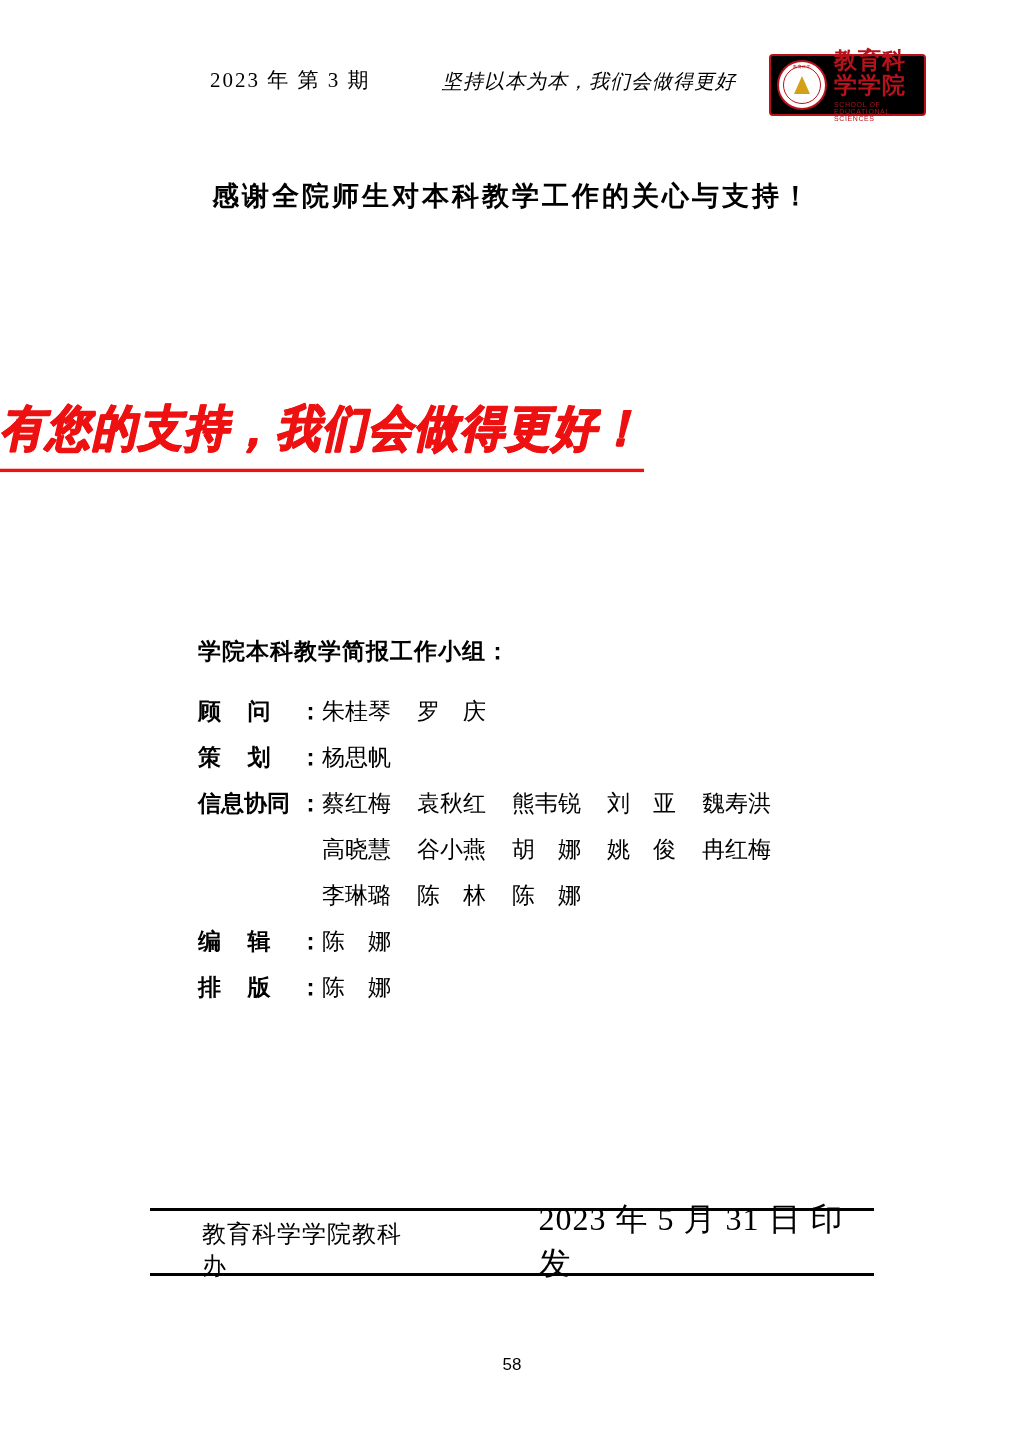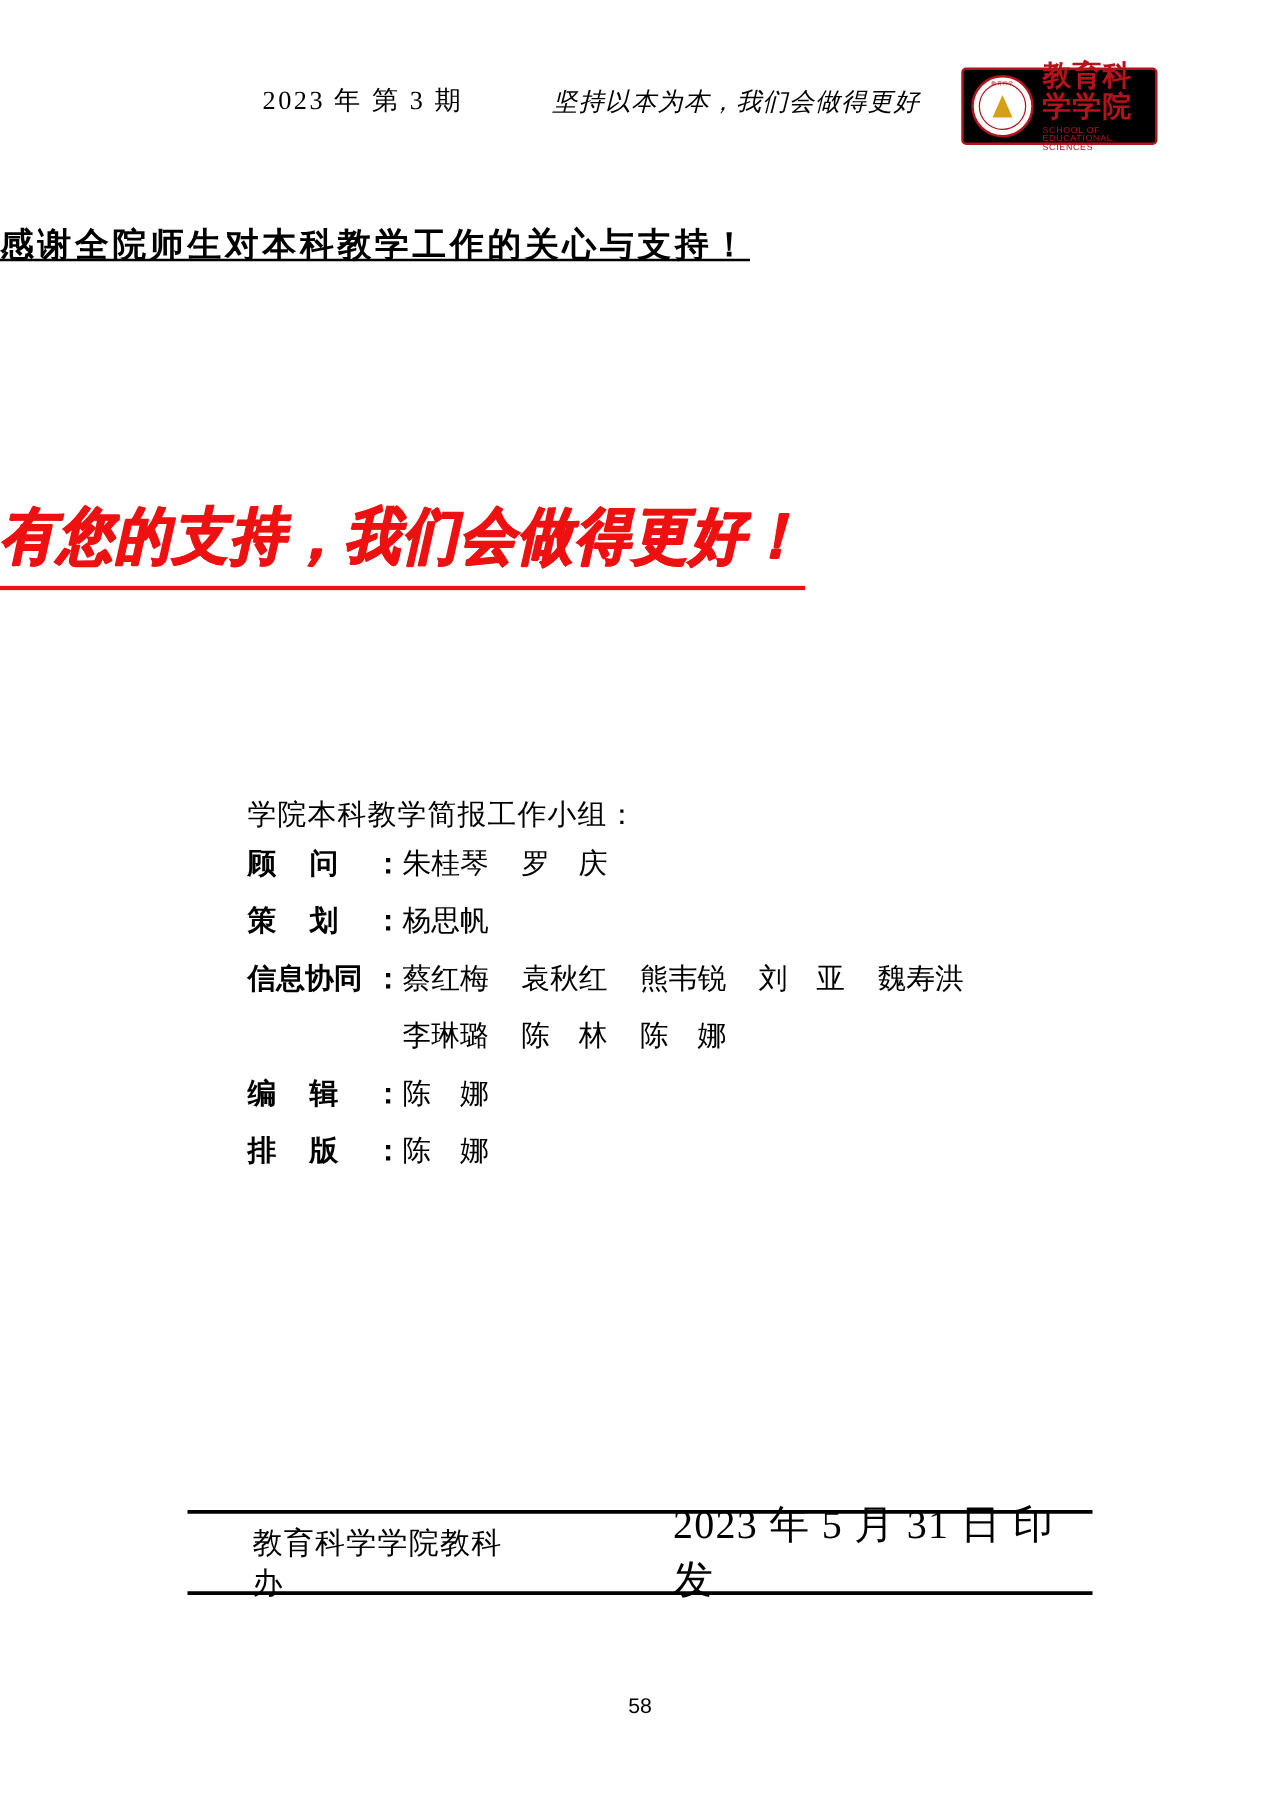--- a/index.html
+++ b/index.html
@@ -119,26 +119,25 @@
     font-family: "Liberation Sans", sans-serif;
     margin-top: 3px;
   }
 
   
   .thanks-line {
     position: absolute;
     left: 0;
     right: 0;
     top: 178px;
-    text-align: left;
+    text-align: center;
     font-size: 27px;
     font-weight: bold;
     letter-spacing: 3px;
     font-family: "Liberation Serif", "DejaVu Serif", serif;
-    text-decoration: underline;
   }
 
   
   .slogan-wrap {
     position: absolute;
     left: 0; right: 0;
     top: 400px;
     text-align: left;
   }
   .slogan {
@@ -159,23 +158,23 @@
   
   .credits {
     position: absolute;
     left: 198px;
     top: 636px;
     width: 700px;
     font-family: "Liberation Sans", sans-serif;
   }
   .credits-title {
     font-size: 23px;
-    font-weight: normal;
-    letter-spacing: 1px;
-    margin-bottom: 8px;
+    font-weight: bold;
+    letter-spacing: 1px;
+    margin-bottom: 29px;
   }
   .credit-row {
     display: flex;
     align-items: baseline;
     margin-bottom: 15px;
   }
   .credit-label {
     width: 124px;
     flex: none;
     font-size: 23px;
@@ -296,20 +295,33 @@
       </div>
       <div class="credit-values">
         <span class="name">蔡红梅</span>
         <span class="name">袁秋红</span>
         <span class="name">熊韦锐</span>
         <span class="name">刘　亚</span>
         <span class="name">魏寿洪</span>
       </div>
     </div>
 
+    <div class="credit-row cont">
+      <div class="credit-label wide">
+        <span>信息协同</span>
+        <span class="colon">：</span>
+      </div>
+      <div class="credit-values">
+        <span class="name">高晓慧</span>
+        <span class="name">谷小燕</span>
+        <span class="name">胡　娜</span>
+        <span class="name">姚　俊</span>
+        <span class="name">冉红梅</span>
+      </div>
+    </div>
 
     <div class="credit-row cont">
       <div class="credit-label wide">
         <span>信息协同</span>
         <span class="colon">：</span>
       </div>
       <div class="credit-values">
         <span class="name">李琳璐</span>
         <span class="name">陈　林</span>
         <span class="name">陈　娜</span>

